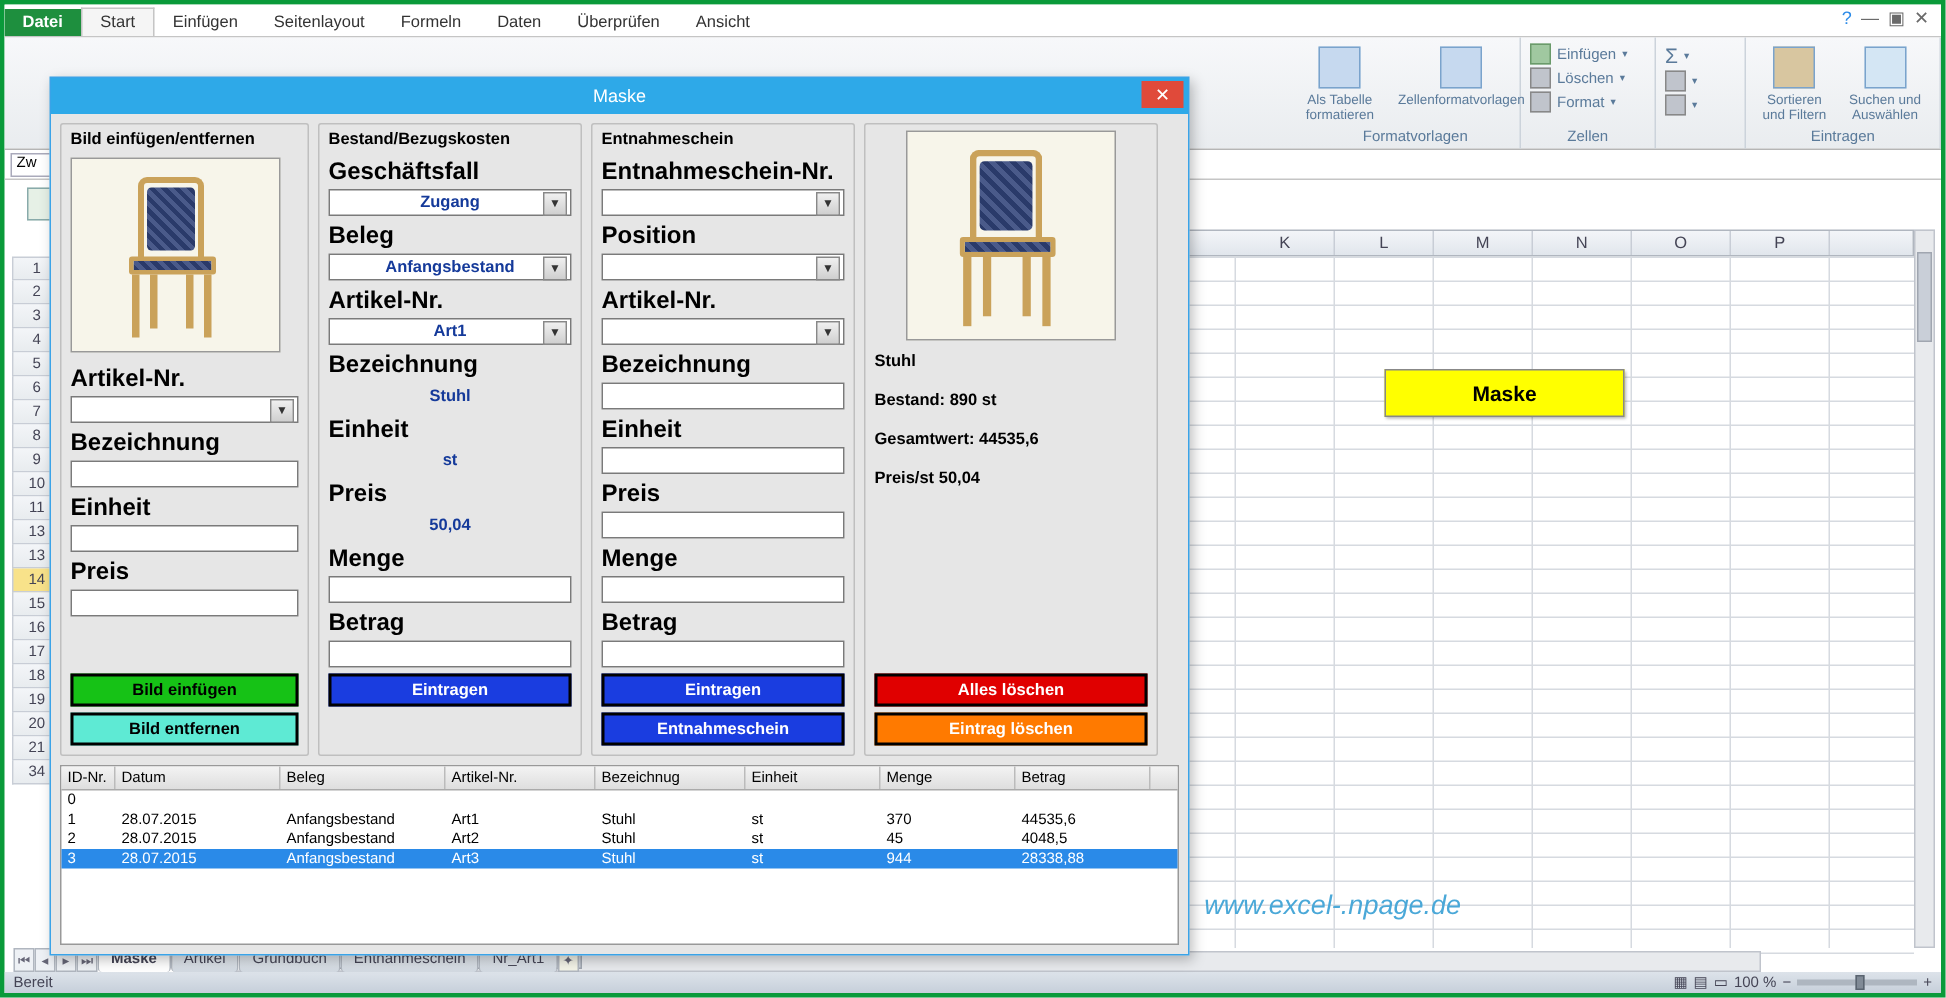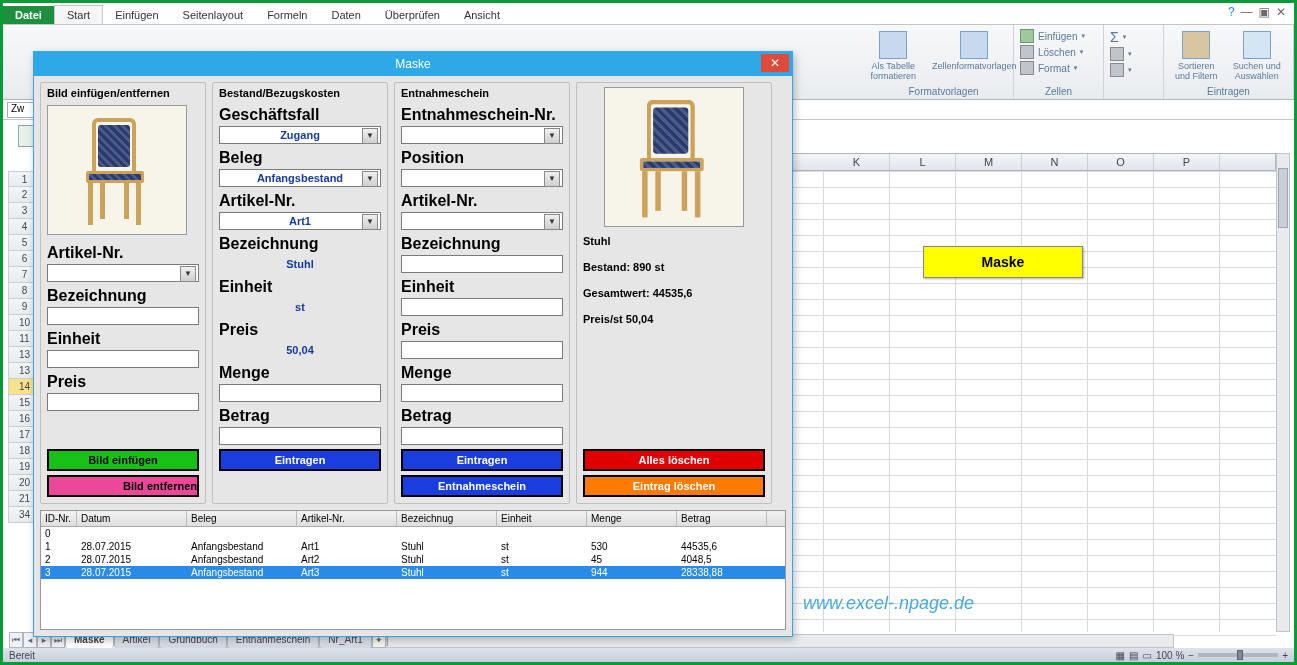--- a/index.html
+++ b/index.html
@@ -69,21 +69,21 @@
   .dlg-body { display:flex; padding:6px; gap:6px; }
   .panel { background:#e6e6e6; border:1px solid #bfbfbf; padding:4px 6px 6px 6px; border-radius:2px; flex: 0 0 auto; display:flex; flex-direction:column; gap:2px;}
   .panel h4 { font-size:11px; font-weight:bold; margin-bottom:2px; }
   .panel .fld-label { font-size:16px; font-weight:bold; margin-top:3px;}
   .panel .fld { height:18px; background:#fff; border:1px solid #7a7a7a; font-size:11px; padding:0 4px; display:flex; align-items:center; justify-content:center; position:relative; color:#153a9a; font-weight:bold;}
   .panel .fld.left { justify-content:flex-start; color:#000; font-weight:normal;}
   .panel .fld.combo::after { content:"▼"; position:absolute; right:2px; top:1px; width:14px; height:14px; background:linear-gradient(#f0f0f0,#cfcfcf); border:1px solid #888; font-size:8px; text-align:center; line-height:13px; color:#333;}
   .img-box { width:140px; height:130px; background:#f7f5ea; border:1px solid #999; display:flex; align-items:center; justify-content:center; margin:2px 0 4px 0;}
   .btn { height:22px; border:2px solid #000; font-size:11px; font-weight:bold; text-align:center; line-height:18px; cursor:pointer; margin-top:2px; color:#fff;}
   .btn.green { background:#16c216; border-color:#000; color:#000;}
-  .btn.yellow { background:#ec4899; color:#000;text-align:right;}
+  .btn.yellow { background:#5eead4; color:#000;}
   .btn.blue { background:#1a3de0; border-color:#000; color:#fff;}
   .btn.blue.pressed { border:3px solid #3a6ae0; box-shadow: inset 0 0 0 1px #fff;}
   .btn.orange { background:#ff7a00;}
   .btn.red { background:#e00000;}
   .panel4 .info { font-size:11px; font-weight:bold; margin:6px 0;}
   .grid-table { margin-top:4px; background:#fff; border:1px solid #999; font-size:10px;}
   .grid-table .hdr { display:flex; background:linear-gradient(#f3f3f3,#dedede); border-bottom:1px solid #aaa;}
   .grid-table .hdr div { border-right:1px solid #bbb; padding:2px 4px; font-weight:normal;}
   .grid-table .row { display:flex; }
   .grid-table .row div { padding:1px 4px; border-right:1px solid transparent;}
@@ -430,21 +430,21 @@
           <div class="c-men"></div>
           <div class="c-bet"></div>
         </div>
         <div class="row">
           <div class="c-id">1</div>
           <div class="c-dat">28.07.2015</div>
           <div class="c-bel">Anfangsbestand</div>
           <div class="c-art">Art1</div>
           <div class="c-bez">Stuhl</div>
           <div class="c-ein">st</div>
-          <div class="c-men">530</div>
+          <div class="c-men">370</div>
           <div class="c-bet">44535,6</div>
         </div>
         <div class="row">
           <div class="c-id">2</div>
           <div class="c-dat">28.07.2015</div>
           <div class="c-bel">Anfangsbestand</div>
           <div class="c-art">Art2</div>
           <div class="c-bez">Stuhl</div>
           <div class="c-ein">st</div>
           <div class="c-men">45</div>

